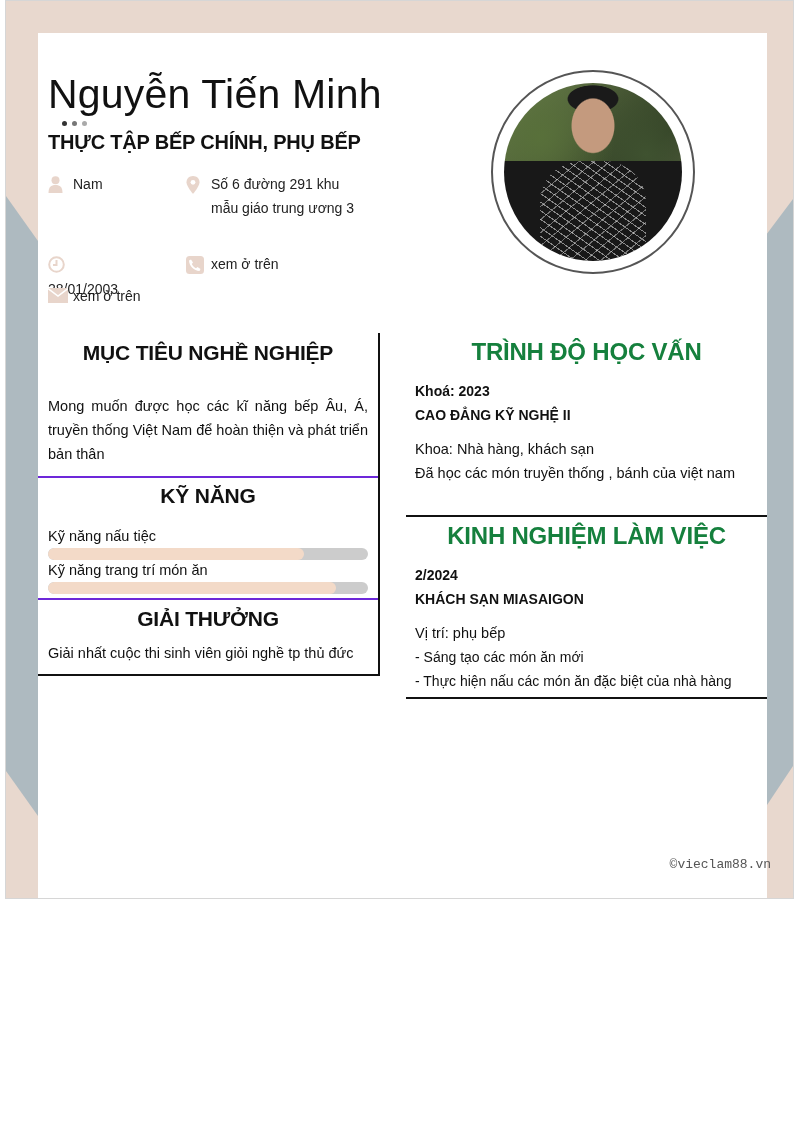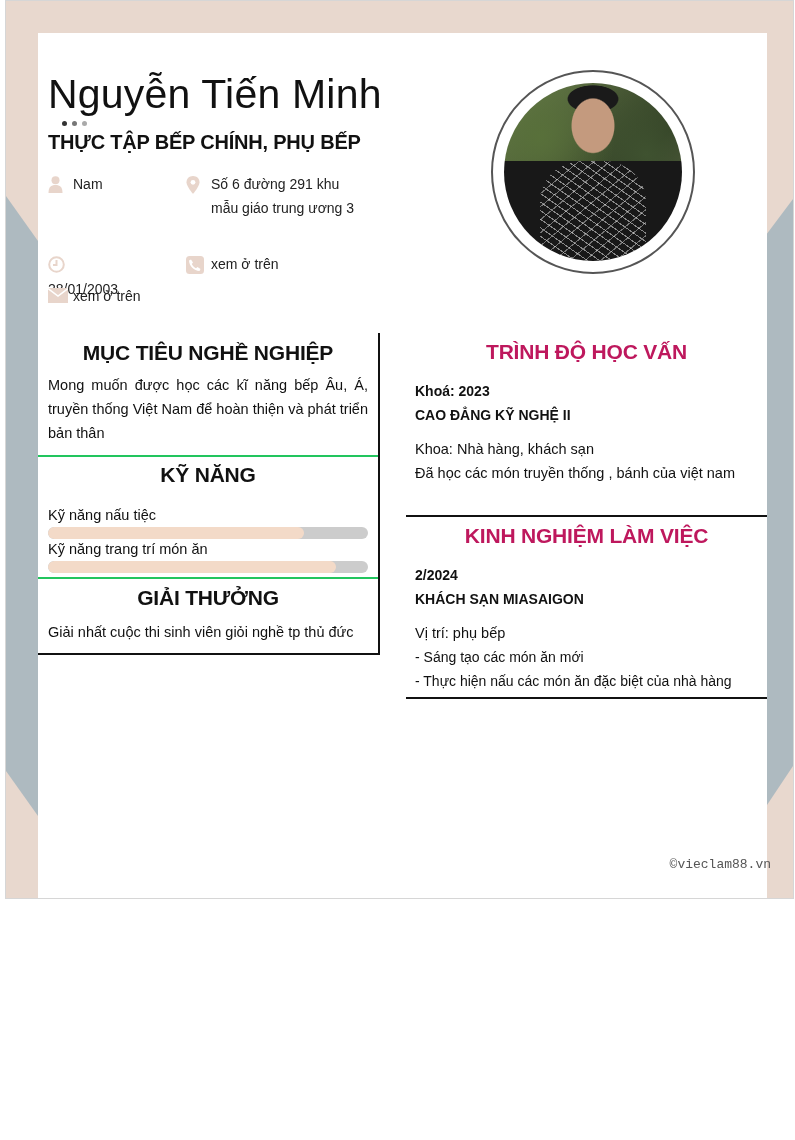--- a/index.html
+++ b/index.html
@@ -66,42 +66,42 @@
         repeating-linear-gradient(35deg, transparent 0 6px, rgba(230,230,230,0.55) 6px 7px),
         repeating-linear-gradient(-40deg, transparent 0 9px, rgba(230,230,230,0.45) 9px 10px);
       border-radius: 40% 40% 0 0;
     }
 
     
     .col-left {
       position: absolute; left: 0; top: 300px; width: 342px;
       border-right: 2px solid #111;
     }
-    .section { border-bottom: 2px solid #22c55e; padding: 0 10px; }
+    .section { border-bottom: 2px solid #6d28d9; padding: 0 10px; }
     .section h2 {
       text-align: center; font-size: 21px; font-weight: 700; color: #111;
       letter-spacing: -0.2px;
     }
     .objective h2 { padding-top: 4px; height: 40px; line-height: 32px; }
     .objective p {
-      font-size: 14.5px; line-height: 24px; text-align: justify; padding-bottom: 10px;
+      font-size: 14.5px; line-height: 24px; text-align: justify; padding-bottom: 10px; margin-top: 21px;
     }
     .skills h2 { padding-top: 2px; height: 48px; line-height: 32px; }
     .skill { }
     .skill-label { font-size: 14.5px; line-height: 20px; }
     .bar { height: 12px; border-radius: 6px; background: #cccccc; margin-top: 2px; position: relative; overflow: hidden; }
     .bar-fill { position: absolute; left: 0; top: 0; bottom: 0; border-radius: 6px; background: #f3dac8; }
     .skills .skills-list { padding-bottom: 4px; }
     .awards h2 { padding-top: 2px; height: 42px; line-height: 34px; }
     .awards p { font-size: 14.5px; line-height: 22px; padding-bottom: 10px; }
     .awards { border-bottom: 2px solid #111; }
 
     .col-right { position: absolute; left: 368px; top: 300px; width: 361px; }
     .rsec { padding: 0 9px; }
-    .rsec h2 { text-align: center; font-size: 21px; font-weight: 700; color: #be185d; letter-spacing: -0.2px; height: 46px; line-height: 34px; padding-top: 2px; }
+    .rsec h2 { text-align: center; font-size: 24px; font-weight: 700; color: #15803d; letter-spacing: -0.2px; height: 46px; line-height: 34px; padding-top: 2px; }
     .edu { border-bottom: 2px solid #111; padding-bottom: 30px; }
     .bold-line { font-size: 14px; font-weight: 700; line-height: 24px; }
     .plain-line { font-size: 14.5px; line-height: 24px; }
     .spacer-10 { height: 10px; }
     .exp { border-bottom: 2px solid #111; padding-bottom: 4px; }
     .exp .plain-line.small { font-size: 14px; }
   </style>
 </head>
 <body>
 

